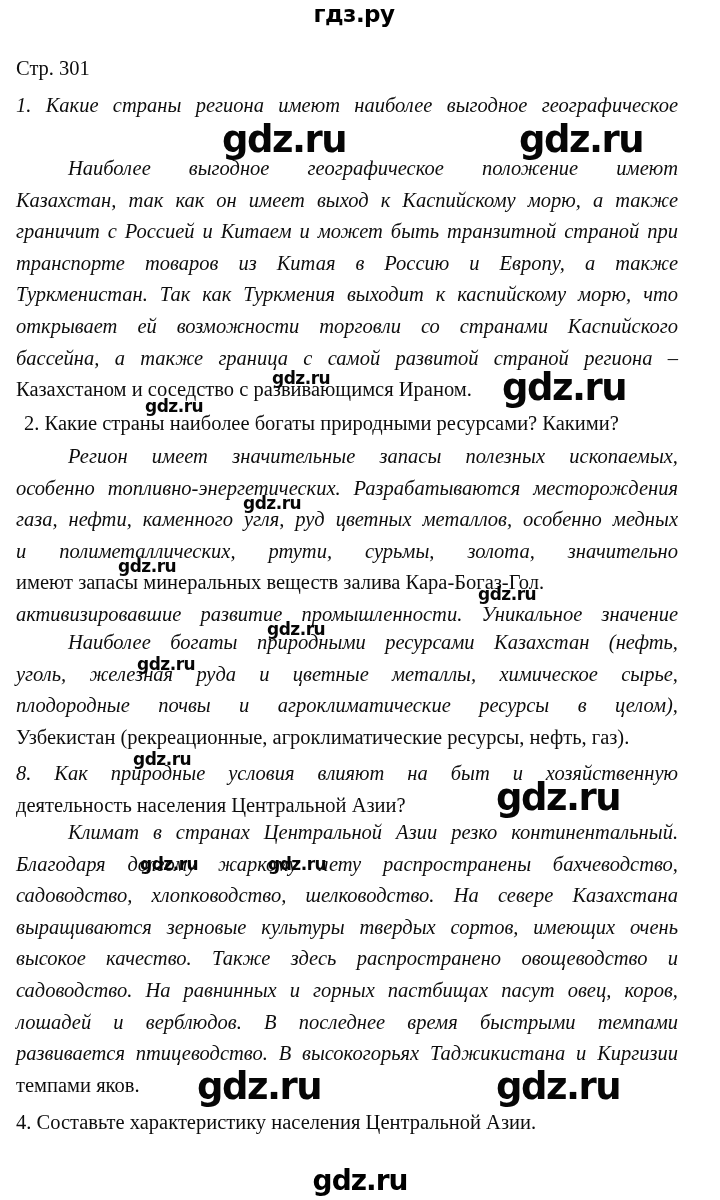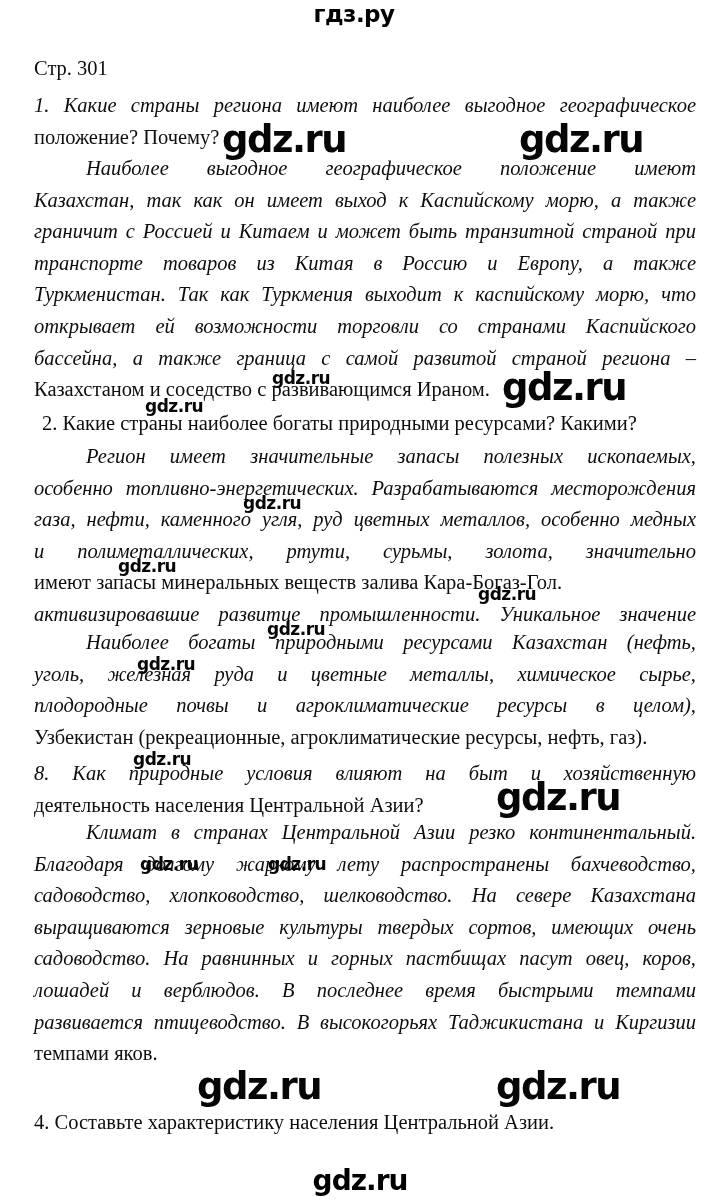--- a/index.html
+++ b/index.html
@@ -12,21 +12,21 @@
     position:absolute; top:1px; left:0; width:708px;
     text-align:center; font-family:"DejaVu Sans", sans-serif;
     font-weight:bold; font-size:23px; letter-spacing:-0.5px; color:#000;
   }
   .site-footer {
     position:absolute; top:1164px; left:0; width:720px;
     text-align:center; font-family:"DejaVu Sans", sans-serif;
     font-weight:bold; font-size:28px; letter-spacing:-1px; color:#000;
   }
   .block {
-    position:absolute; left:34px; width:662px;
+    position:absolute; left:16px; width:662px;
     font-size:20.5px; line-height:31.6px; color:#0d0d0d;
   }
   .line { text-align:left; text-align-last:left; }
   .line.jst { text-align:justify; text-align-last:justify;font-style:italic; }
   .line.ind { padding-left:52px; }
   .wm {
     position:absolute; font-family:"DejaVu Sans", sans-serif;
     font-weight:bold; color:#060606; white-space:nowrap;
   }
   .wm-lg { font-size:37px; line-height:36px; letter-spacing:-1.5px; }
@@ -36,21 +36,20 @@
 <body>
 
 <div class="page">
   <div class="site-header">гдз.ру</div>
   <div id="doc-blocks">
       <div class="block page-label" style="top: 53px;">
         <div class="line">Стр. 301</div>
       </div>
       <div class="block question" style="top: 90px;">
         <div class="line jst">1. Какие страны региона имеют наиболее выгодное географическое</div>
-        <div class="line">положение? Почему?</div>
       </div>
       <div class="block answer" style="top: 153px;">
         <div class="line jst ind">Наиболее выгодное географическое положение имеют</div>
         <div class="line jst">Казахстан, так как он имеет выход к Каспийскому морю, а также</div>
         <div class="line jst">граничит с Россией и Китаем и может быть транзитной страной при</div>
         <div class="line jst">транспорте товаров из Китая в Россию и Европу, а также</div>
         <div class="line jst">Туркменистан. Так как Туркмения выходит к каспийскому морю, что</div>
         <div class="line jst">открывает ей возможности торговли со странами Каспийского</div>
         <div class="line jst">бассейна, а также граница с самой развитой страной региона –</div>
         <div class="line">Казахстаном и соседство с развивающимся Ираном.</div>
@@ -74,20 +73,21 @@
       </div>
       <div class="block question" style="top: 758px;">
         <div class="line jst">8. Как природные условия влияют на быт и хозяйственную</div>
         <div class="line">деятельность населения Центральной Азии?</div>
       </div>
       <div class="block answer" style="top: 817px;">
         <div class="line jst ind">Климат в странах Центральной Азии резко континентальный.</div>
         <div class="line jst">Благодаря долгому жаркому лету распространены бахчеводство,</div>
         <div class="line jst">садоводство, хлопководство, шелководство. На севере Казахстана</div>
         <div class="line jst">выращиваются зерновые культуры твердых сортов, имеющих очень</div>
+        <div class="line jst">высокое качество. Также здесь распространено овощеводство и</div>
         <div class="line jst">садоводство. На равнинных и горных пастбищах пасут овец, коров,</div>
         <div class="line jst">лошадей и верблюдов. В последнее время быстрыми темпами</div>
         <div class="line jst">развивается птицеводство. В высокогорьях Таджикистана и Киргизии</div>
         <div class="line">темпами яков.</div>
       </div>
       <div class="block question" style="top: 1107px;">
         <div class="line">4. Составьте характеристику населения Центральной Азии.</div>
       </div>
     </div>
   <div id="wm-layer">

